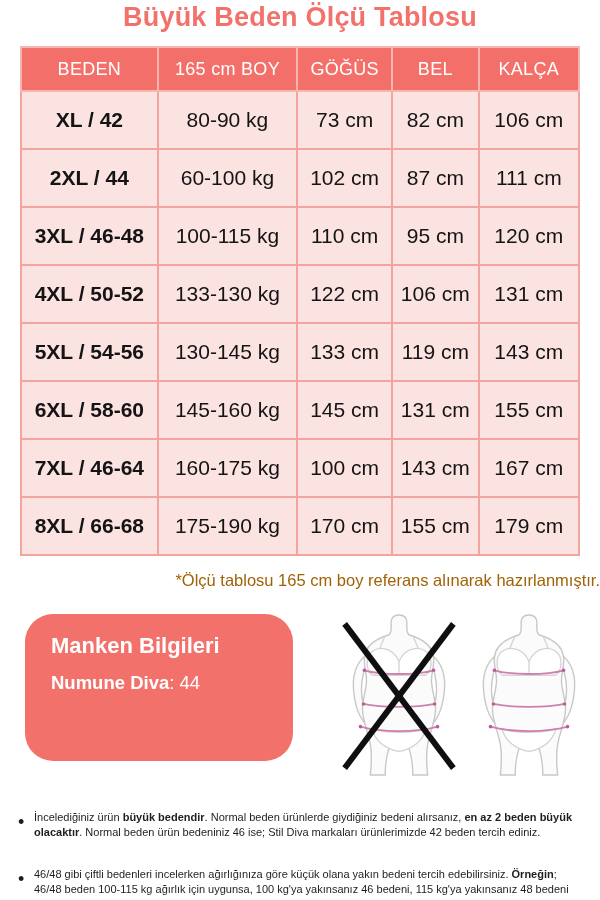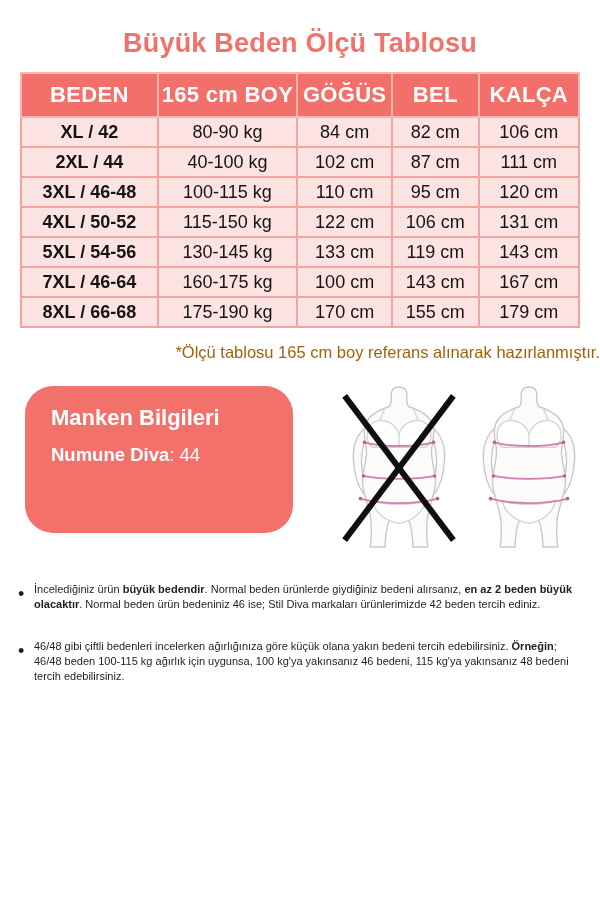--- a/index.html
+++ b/index.html
@@ -11,40 +11,40 @@
     --measure:#cf7fae;
     --x-mark:#0f0f0f;
   }
   *{box-sizing:border-box;margin:0;padding:0;}
   html,body{width:600px;}
   body{
     height:900px;background:#ffffff;overflow:hidden;
     font-family:"Liberation Sans","DejaVu Sans",sans-serif;
     color:var(--text-dark);
   }
-  .page{width:600px;height:900px;position:relative;padding-top:28px;}
+  .page{width:600px;height:900px;position:relative;padding-top:2px;}
   .title{
     text-align:center;color:var(--accent);
     font-size:27px;font-weight:700;letter-spacing:.2px;
     margin-bottom:13px;
   }
   table.size-table{
     width:560px;margin:0 auto;border-collapse:collapse;table-layout:fixed;
     border:2px solid #ef928c;
   }
   table.size-table th,table.size-table td{
     border:2px solid var(--grid);text-align:center;vertical-align:middle;
   }
   table.size-table th{
     background:var(--header-bg);color:#fff;
-    font-size:22px;font-weight:700;height:44px;letter-spacing:.3px;
+    font-size:18px;font-weight:400;height:44px;letter-spacing:.3px;
     border-color:#f7b5b0;
   }
   table.size-table td{
-    background:var(--row-bg);font-size:18px;height:30px;color:#141414;
+    background:var(--row-bg);font-size:21px;height:58px;color:#141414;
   }
   table.size-table td.size-col{font-weight:700;}
   col.c1{width:24.5%;}col.c2{width:25%;}col.c3{width:17%;}col.c4{width:15.5%;}col.c5{width:18%;}
   .footnote{
     text-align:right;font-size:16.5px;color:#a16207;margin-top:15px;
   }
   .mid{
     display:flex;align-items:flex-start;
     margin:24px 10px 0 25px;
   }
@@ -96,51 +96,58 @@
           <th>165 cm BOY</th>
           <th>GÖĞÜS</th>
           <th>BEL</th>
           <th>KALÇA</th>
         </tr>
     </thead>
     <tbody>
         <tr>
           <td class="size-col">XL / 42</td>
           <td>80-90 kg</td>
-          <td>84 cm</td>
+          <td>73 cm</td>
           <td>82 cm</td>
           <td>106 cm</td>
         </tr>
         <tr>
           <td class="size-col">2XL / 44</td>
-          <td>40-100 kg</td>
+          <td>60-100 kg</td>
           <td>102 cm</td>
           <td>87 cm</td>
           <td>111 cm</td>
         </tr>
         <tr>
           <td class="size-col">3XL / 46-48</td>
           <td>100-115 kg</td>
           <td>110 cm</td>
           <td>95 cm</td>
           <td>120 cm</td>
         </tr>
         <tr>
           <td class="size-col">4XL / 50-52</td>
-          <td>115-150 kg</td>
+          <td>133-130 kg</td>
           <td>122 cm</td>
           <td>106 cm</td>
           <td>131 cm</td>
         </tr>
         <tr>
           <td class="size-col">5XL / 54-56</td>
           <td>130-145 kg</td>
           <td>133 cm</td>
           <td>119 cm</td>
           <td>143 cm</td>
+        </tr>
+        <tr>
+          <td class="size-col">6XL / 58-60</td>
+          <td>145-160 kg</td>
+          <td>145 cm</td>
+          <td>131 cm</td>
+          <td>155 cm</td>
         </tr>
         <tr>
           <td class="size-col">7XL / 46-64</td>
           <td>160-175 kg</td>
           <td>100 cm</td>
           <td>143 cm</td>
           <td>167 cm</td>
         </tr>
         <tr>
           <td class="size-col">8XL / 66-68</td>

